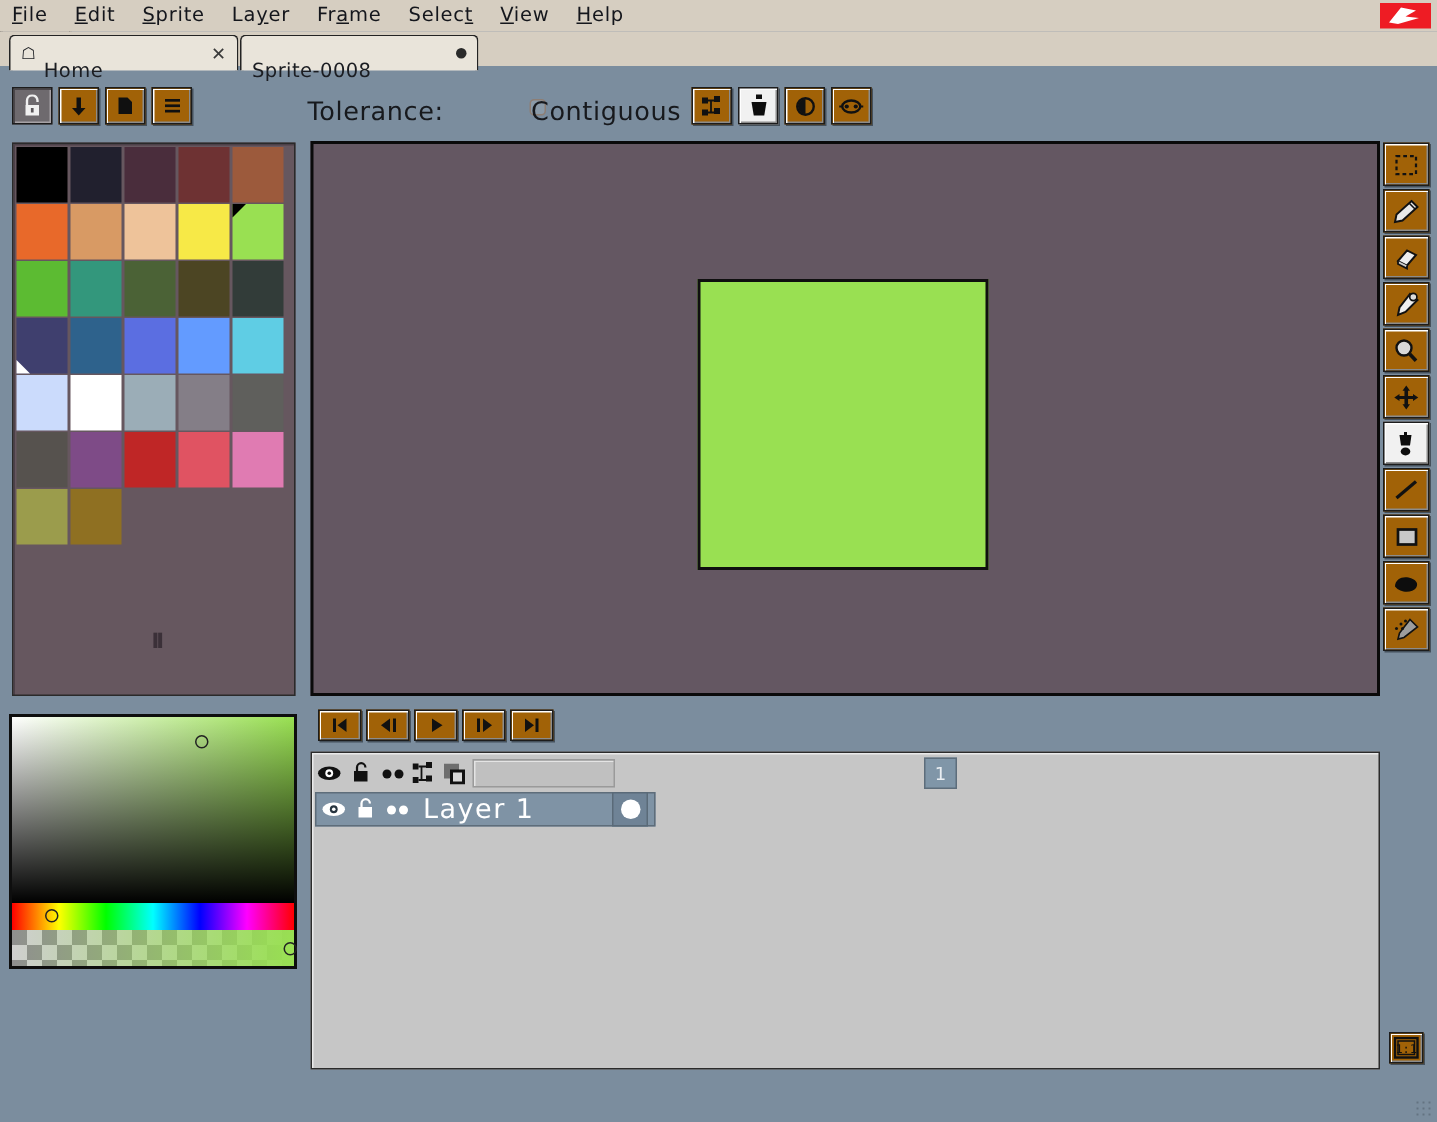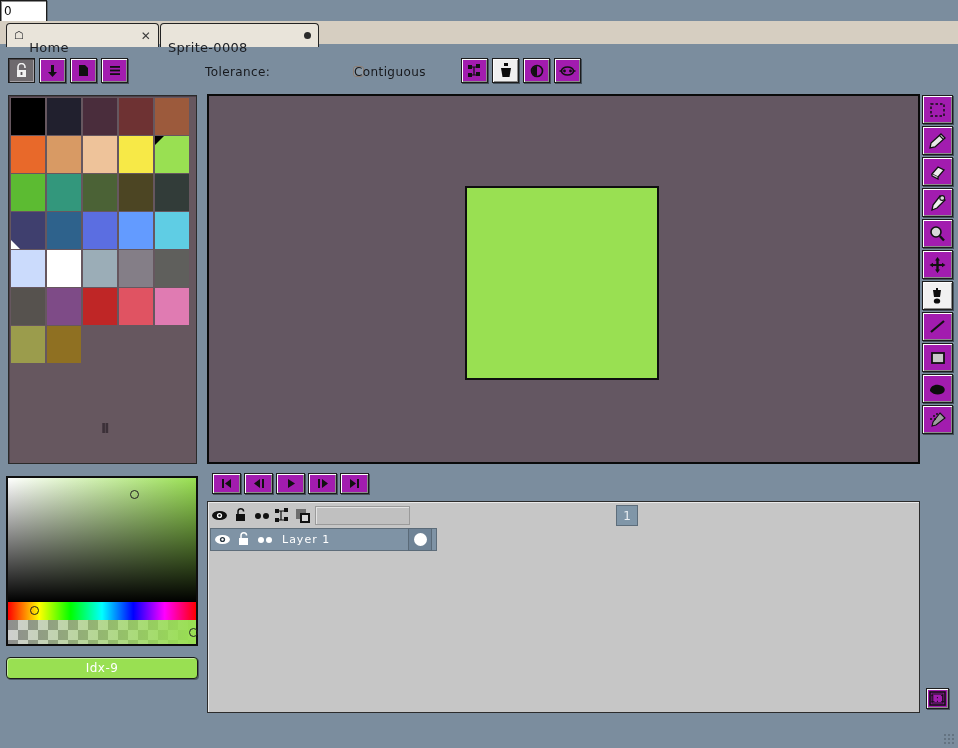--- a/index.html
+++ b/index.html
@@ -64,36 +64,36 @@
     background:#8096a8; color:#ffffff; z-index:5;
   }
   .tab.active .tdot { background:#ffffff; }
 
   
   .ctxbar {
     position:absolute; left:0; top:52px; width:958px; height:36px;
     background:#7b8d9e;
   }
   .btn3d {
-    background:#a21caf;
+    background:#a16207;
     border:1px solid #1c1c1c;
     box-shadow: inset 1px 1px 0 #ffffff, inset -1px -1px 0 #8c8c8c, 1px 1px 0 #45515c;
     display:flex; align-items:center; justify-content:center;
     cursor:default;
   }
   .btn3d.pressed {
     background:#6e6a6e;
     box-shadow: inset 1px 1px 0 #4a464a, inset -1px -1px 0 #a6a2a6;
   }
   .btn3d.lite { background:#f1f1f1; }
   .tool-group { position:absolute; left:8px; top:58px; display:flex; gap:4px;}
   .tool-group .btn3d { width:27px; height:25px; }
 
   .opt-label {
-    position:absolute; font-size:12px; color:#17191d;
+    position:absolute; font-size:17px; color:#17191d;
     letter-spacing:.4px; font-family:"DejaVu Sans", sans-serif;
   }
   .numfield {
     background:#ffffff; border:1px solid #1c1c1c;
     box-shadow: inset 1px 1px 0 #8d8d8d, 1px 1px 0 #5a6670;
     font-size:12px; color:#0d0d0d;
     display:flex; align-items:center; padding-left:3px;
     font-family:"DejaVu Sans", sans-serif;
   }
   .chk {
@@ -171,21 +171,21 @@
     font-size:12px; display:flex; align-items:center; justify-content:center;
   }
   .tl-layerrow {
     position:absolute; left:210px; top:528px;
     width:227px; height:23px;
     background:#7f93a5;
     border:1px solid #5e6d7a;
     display:flex; align-items:center; gap:2px; padding-left:2px;
   }
   .tl-layername {
-    color:#ffffff; font-size:11px; letter-spacing:1px; padding-left:6px;
+    color:#ffffff; font-size:18px; letter-spacing:1px; padding-left:6px;
   }
   .tl-celcell {
     position:absolute; left:408px; top:528px; width:24px; height:23px;
     background:#6f8396; border:1px solid #5a6a78;
     display:flex; align-items:center; justify-content:center;
   }
   .tl-celdot { width:13px; height:13px; border-radius:50%; background:#ffffff; }
   .tl-onetoone {
     position:absolute; left:926px; top:688px; width:23px; height:21px;
   }
@@ -224,20 +224,35 @@
     background:
       radial-gradient(#5e6d7a 1px, transparent 1px) 0 0/4px 4px;
     opacity:.8;
   }
 </style>
 </head>
 <body>
 
 <div id="app">
 
+  <div class="menubar">
+    <div class="menu-item"><u>F</u><span>ile</span></div>
+    <div class="menu-item"><u>E</u>dit</div>
+    <div class="menu-item"><u>S</u>prite</div>
+    <div class="menu-item">La<u>y</u>er</div>
+    <div class="menu-item">Fr<u>a</u>me</div>
+    <div class="menu-item">Selec<u>t</u></div>
+    <div class="menu-item"><u>V</u>iew</div>
+    <div class="menu-item"><u>H</u>elp</div>
+    <div class="logo">
+      <svg width="34" height="17" viewBox="0 0 34 17">
+        <path d="M6 13 L14 3 L24 5 L17 9 L26 10 L12 14 Z" fill="#ffffff"></path>
+      </svg>
+    </div>
+  </div>
 
   <div class="tabbar">
     <div class="tab" style="left:6px; width:153px;">
       <span class="homeicon">☖</span>
       <span class="tablabel">Home</span>
       <span class="tclose">✕</span>
     </div>
     <div class="tab" style="left:160px; width:159px;">
       <span class="tablabel">Sprite-0008</span>
       <span class="tdot"></span>
@@ -541,22 +556,19 @@
       <div class="marker" id="sv-marker" style="left: calc(67% - 4px); top: calc(13% - 4px);"></div>
     </div>
     <div class="hue-strip" id="hue-strip" style="background: linear-gradient(to right, rgb(255, 0, 0), rgb(255, 255, 0), rgb(0, 255, 0), rgb(0, 255, 255), rgb(0, 0, 255), rgb(255, 0, 255), rgb(255, 0, 0));">
       <div class="marker" id="hue-marker" style="left: calc(14% - 4px); top: 4px;"></div>
     </div>
     <div class="alpha-strip" id="alpha-strip" style="background: linear-gradient(to right, rgba(153, 224, 82, 0) 0%, rgb(153, 224, 82) 100%), repeating-conic-gradient(rgb(207, 207, 207) 0%, rgb(207, 207, 207) 25%, rgb(143, 143, 143) 0%, rgb(143, 143, 143) 50%) 0px 0px / 20px 20px;">
       <div class="marker" id="alpha-marker" style="left: calc(99% - 5px); top: 8px;"></div>
     </div>
   </div>
 
-  <div class="colorbtn" id="fg-btn" style="top: 657px; background: rgb(153, 224, 82); color: rgb(255, 255, 255);">
-    <span>Idx-9</span>
-  </div>
 
   <div class="statusbar">
 
     <div class="grip"></div>
   </div>
 
 </div>
 
 </body></html>

